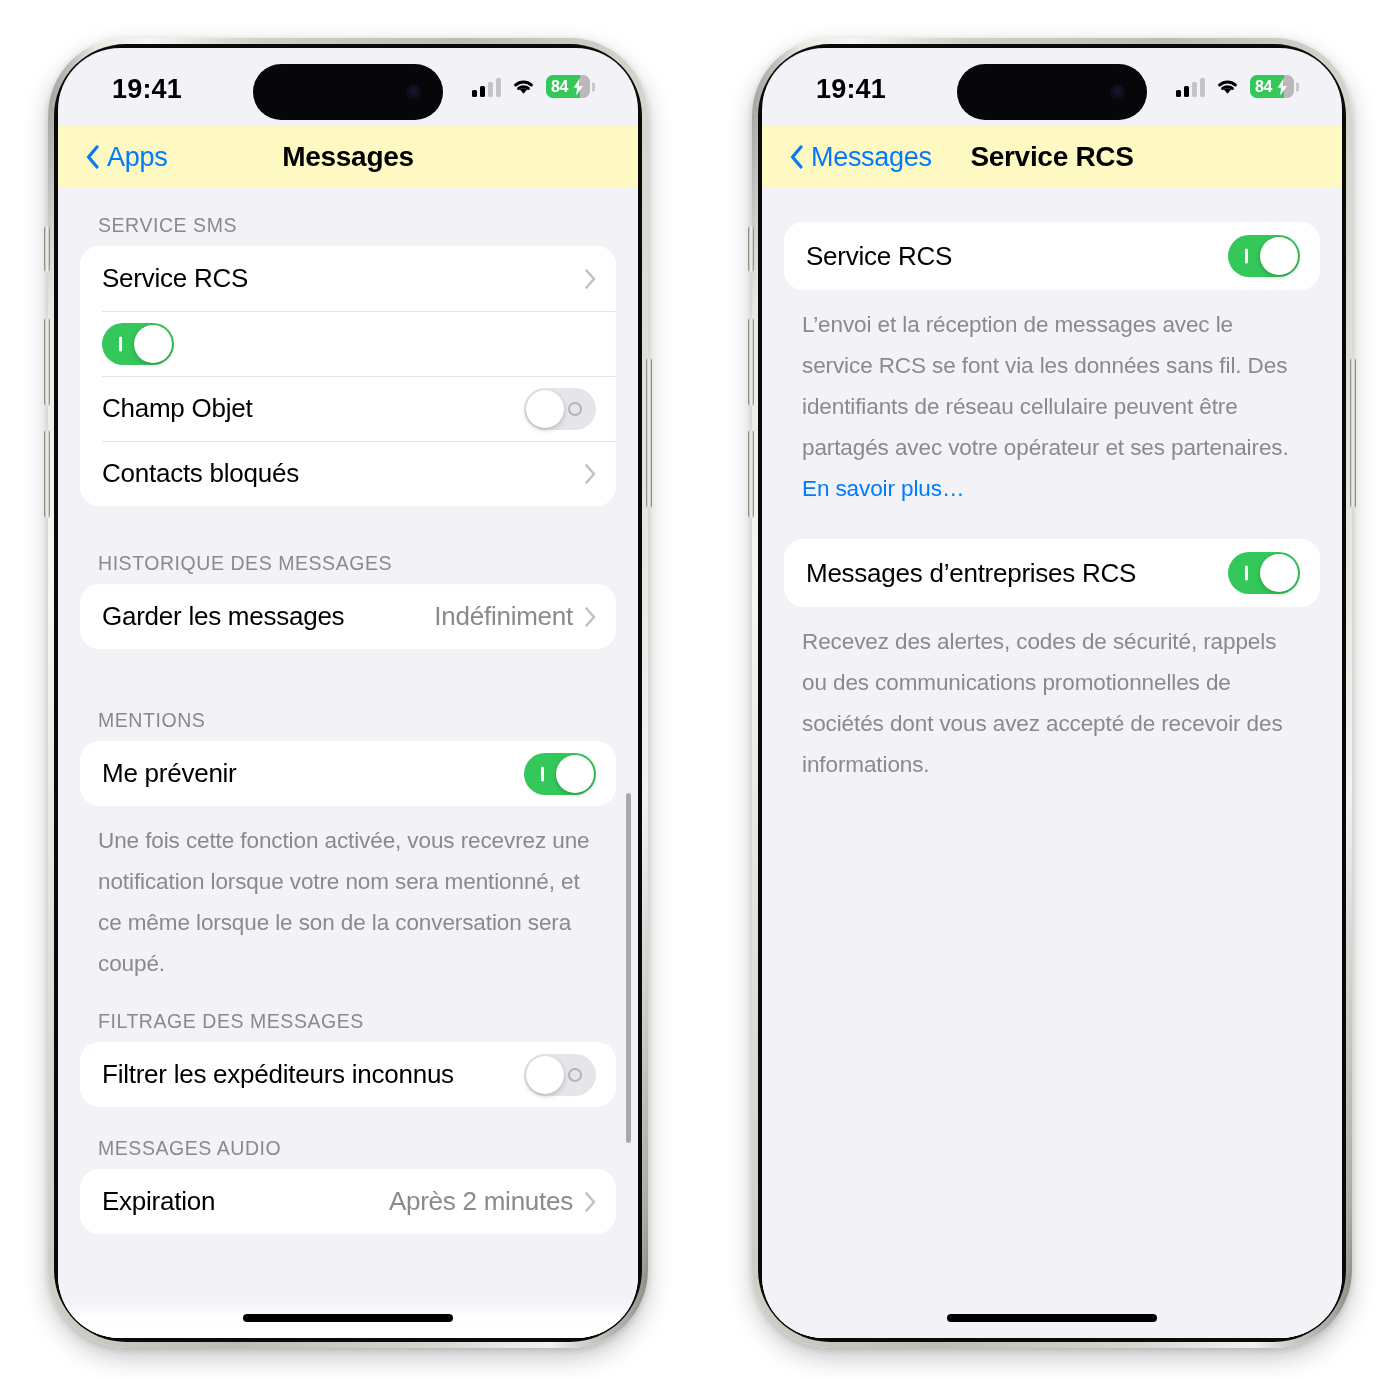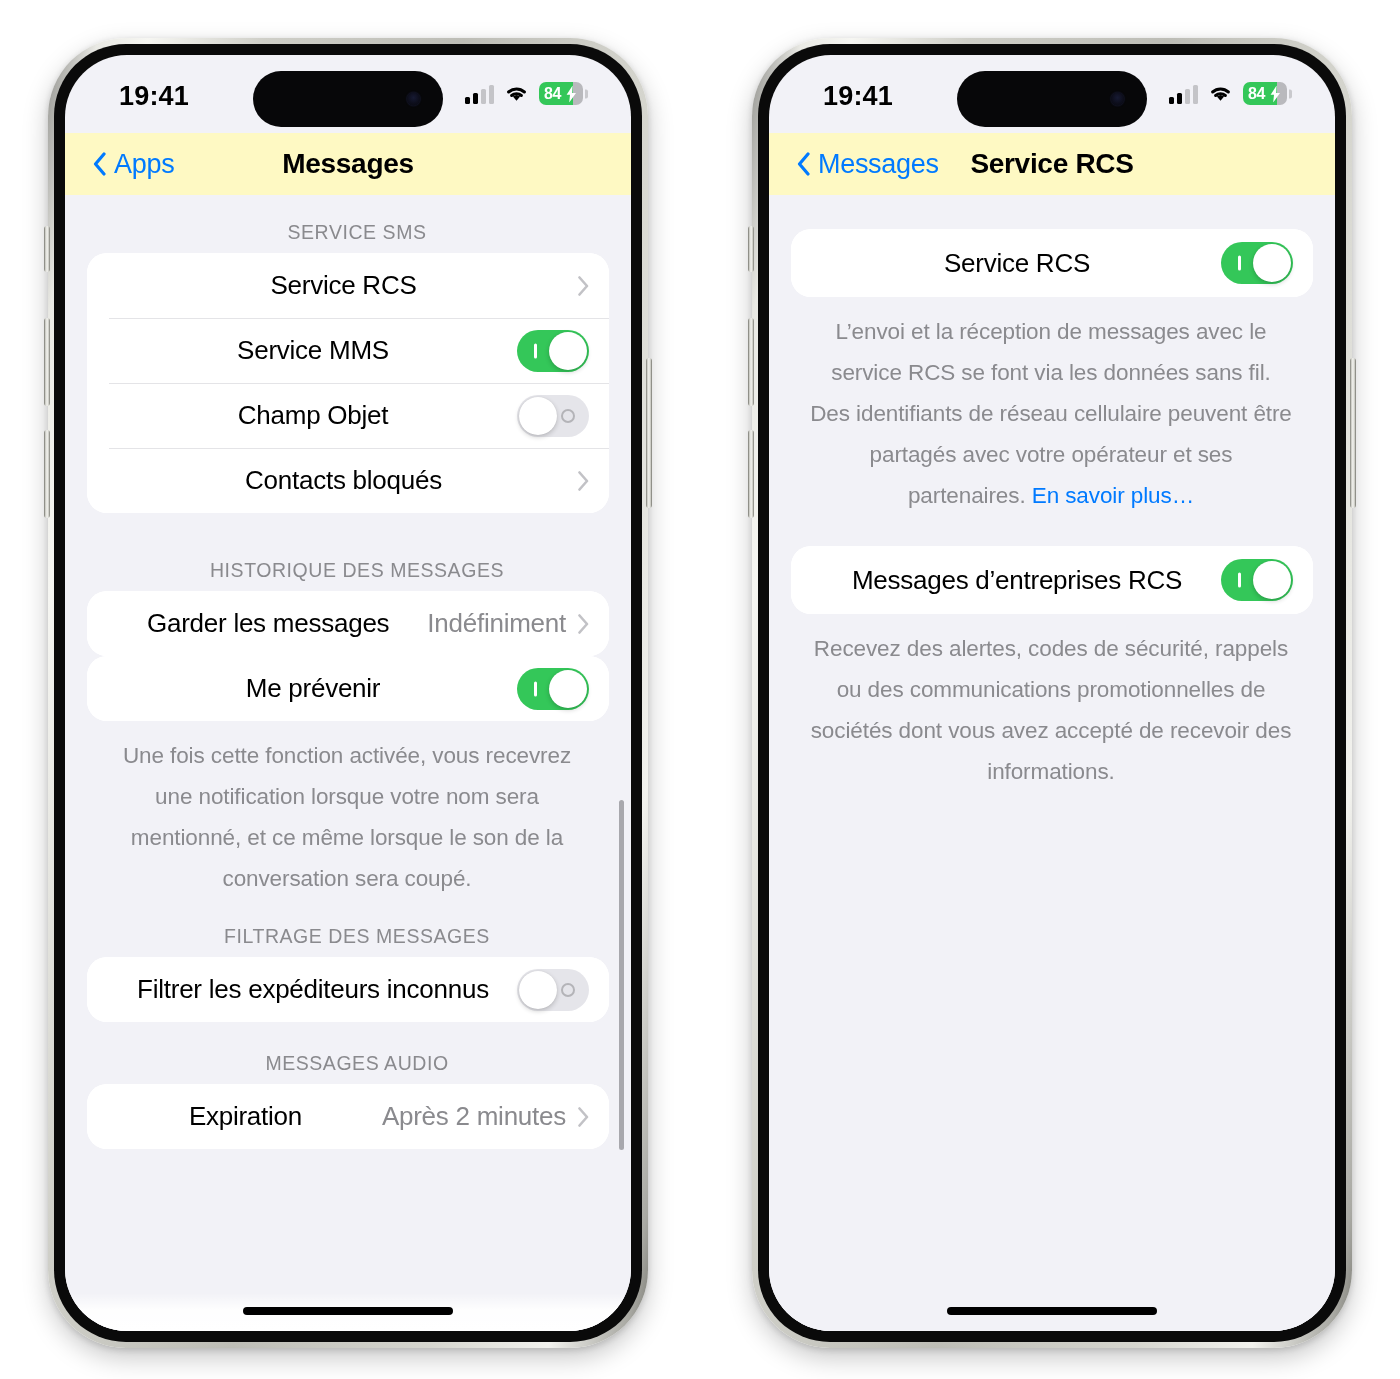--- a/index.html
+++ b/index.html
@@ -34,21 +34,21 @@
   }
   .phone.left  { left: 48px;  top: 38px; }
   .phone.right { left: 752px; top: 38px; }
 
   .bezel {
     position: relative;
     width: 100%;
     height: 100%;
     border-radius: 72px;
     background: #0a0a0a;
-    padding: 11px;
+    padding: 4px;
   }
 
   .screen {
     position: relative;
     width: 100%;
     height: 100%;
     border-radius: 62px;
     background: #f2f2f7;
     overflow: hidden;
   }
@@ -179,21 +179,21 @@
   }
 
   
   .content {
     position: absolute;
     left: 0; right: 0;
     top: 140px; bottom: 0;
     background: #f2f2f7;
     overflow: hidden;
   }
-  .inner { position: relative; padding: 0 22px; text-align: center; }
+  .inner { position: relative; padding: 0 22px; }
 
   .sec-header {
     font-size: 19.5px;
     color: #8a8a8e;
     letter-spacing: .55px;
     padding: 26px 0 9px 18px;
     text-transform: uppercase;
   }
 
   .group {
@@ -382,21 +382,20 @@
             <div class="group">
               <div class="row">
                 <span class="row-label">Service RCS</span>
                 <span class="chev">
                   <svg width="11" height="20" viewBox="0 0 11 20">
                       <path d="M1.5 1.5 L9 10 L1.5 18.5" stroke="#c2c2c6" stroke-width="2.6" fill="none" stroke-linecap="round" stroke-linejoin="round"></path>
                     </svg>
                 </span>
               </div>
               <div class="row">
-                <span class="row-label">Service MMS</span>
                 <span class="toggle on">
                     <span class="mark"></span>
                     <span class="knob"></span>
                   </span>
               </div>
               <div class="row">
                 <span class="row-label">Champ Objet</span>
                 <span class="toggle off">
                     <span class="mark"></span>
                     <span class="knob"></span>
@@ -418,20 +417,21 @@
                 <span class="row-label">Garder les messages</span>
                 <span class="row-value">Indéfiniment</span>
                 <span class="chev">
                   <svg width="11" height="20" viewBox="0 0 11 20">
                       <path d="M1.5 1.5 L9 10 L1.5 18.5" stroke="#c2c2c6" stroke-width="2.6" fill="none" stroke-linecap="round" stroke-linejoin="round"></path>
                     </svg>
                 </span>
               </div>
             </div>
 
+            <div class="sec-header" style="padding-top:60px">MENTIONS</div>
             <div class="group">
               <div class="row">
                 <span class="row-label">Me prévenir</span>
                 <span class="toggle on">
                     <span class="mark"></span>
                     <span class="knob"></span>
                   </span>
               </div>
             </div>
             <div class="footer-text">Une fois cette fonction activée, vous recevrez une notification lorsque votre nom sera mentionné, et ce même lorsque le son de la conversation sera coupé.</div>

